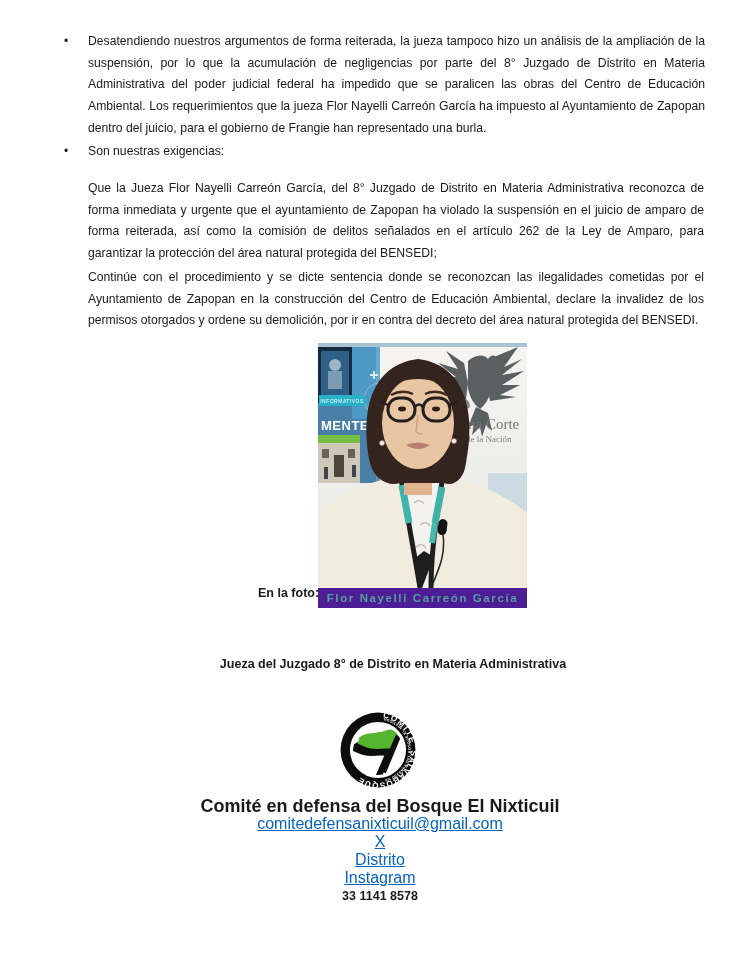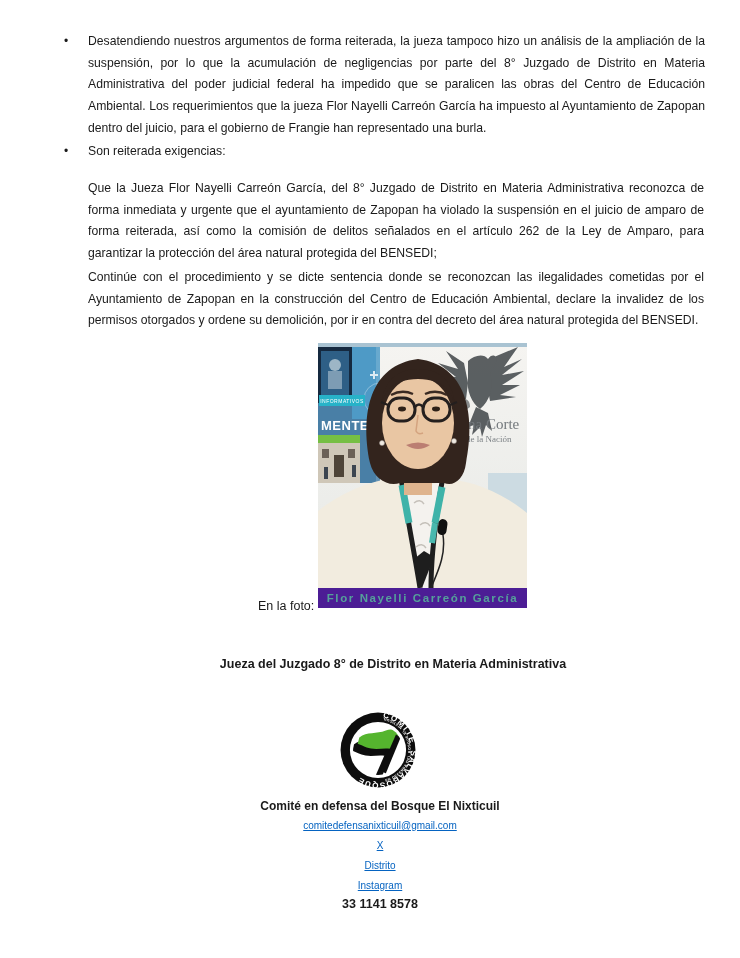--- a/index.html
+++ b/index.html
@@ -20,44 +20,44 @@
   .photo{position:absolute;left:318px;top:343px;width:209px;height:265px;overflow:hidden;}
   .photo svg{display:block;}
   .name-banner{
     position:absolute;left:0;bottom:0;width:209px;height:20px;background:#4c1d95;
     color:#55a09a;font-size:11.5px;font-weight:600;letter-spacing:1.6px;
     text-align:center;line-height:20px;white-space:nowrap;
   }
   svg text{font-family:"Liberation Sans",sans-serif;}
   .serif-txt{font-family:"Liberation Serif",serif;}
   
-  .caption-label{position:absolute;left:258px;top:599px;font-size:12.5px;font-weight:400;}
+  .caption-label{position:absolute;left:258px;top:586px;font-size:12.5px;font-weight:700;}
   .caption-subtitle{position:absolute;left:113px;top:611px;width:560px;text-align:center;
     font-size:12.5px;font-weight:700;margin-top:46px;}
   
   .logo-wrap{position:absolute;left:339px;top:709px;width:78px;height:82px;}
   .footer{position:absolute;left:20px;top:797px;width:720px;text-align:center;}
   .footer .line{display:block;line-height:18px;}
-  .org-name{font-size:12px;font-weight:700;color:#1a1a1a;}
-  .footer a{color:#0563c1;font-size:10px;}
+  .org-name{font-size:18px;font-weight:700;color:#1a1a1a;}
+  .footer a{color:#0563c1;font-size:16px;}
   .phone{font-size:12.5px;font-weight:700;color:#1a1a1a;}
 </style>
 </head>
 <body>
 
 <div class="page">
 
   <div class="bullet-row" id="bullet1">
     <span class="bullet-marker">•</span>
     <span class="bullet-text">Desatendiendo nuestros argumentos de forma reiterada, la jueza tampoco hizo un análisis de la ampliación de la suspensión, por lo que la acumulación de negligencias por parte del 8° Juzgado de Distrito en Materia Administrativa del poder judicial federal ha impedido que se paralicen las obras del Centro de Educación Ambiental. Los requerimientos que la jueza Flor Nayelli Carreón García ha impuesto al Ayuntamiento de Zapopan dentro del juicio, para el gobierno de Frangie han representado una burla.</span>
   </div>
 
   <div class="bullet-row" id="bullet2">
     <span class="bullet-marker">•</span>
-    <span class="bullet-text">Son reiterada exigencias:</span>
+    <span class="bullet-text">Son nuestras exigencias:</span>
   </div>
 
   <div class="para" id="para1">Que la Jueza Flor Nayelli Carreón García, del 8° Juzgado de Distrito en Materia Administrativa reconozca de forma inmediata y urgente que el ayuntamiento de Zapopan ha violado la suspensión en el juicio de amparo de forma reiterada, así como la comisión de delitos señalados en el artículo 262 de la Ley de Amparo, para garantizar la protección del área natural protegida del BENSEDI;</div>
   <div class="para" id="para2">Continúe con el procedimiento y se dicte sentencia donde se reconozcan las ilegalidades cometidas por el Ayuntamiento de Zapopan en la construcción del Centro de Educación Ambiental, declare la invalidez de los permisos otorgados y ordene su demolición, por ir en contra del decreto del área natural protegida del BENSEDI.</div>
 
   <div class="photo">
     <svg width="209" height="245" viewBox="0 0 209 245">
       <defs>
         <linearGradient id="bgGrad" x1="0" y1="0" x2="0" y2="1">
           <stop offset="0" stop-color="#f5f4f1"></stop>

